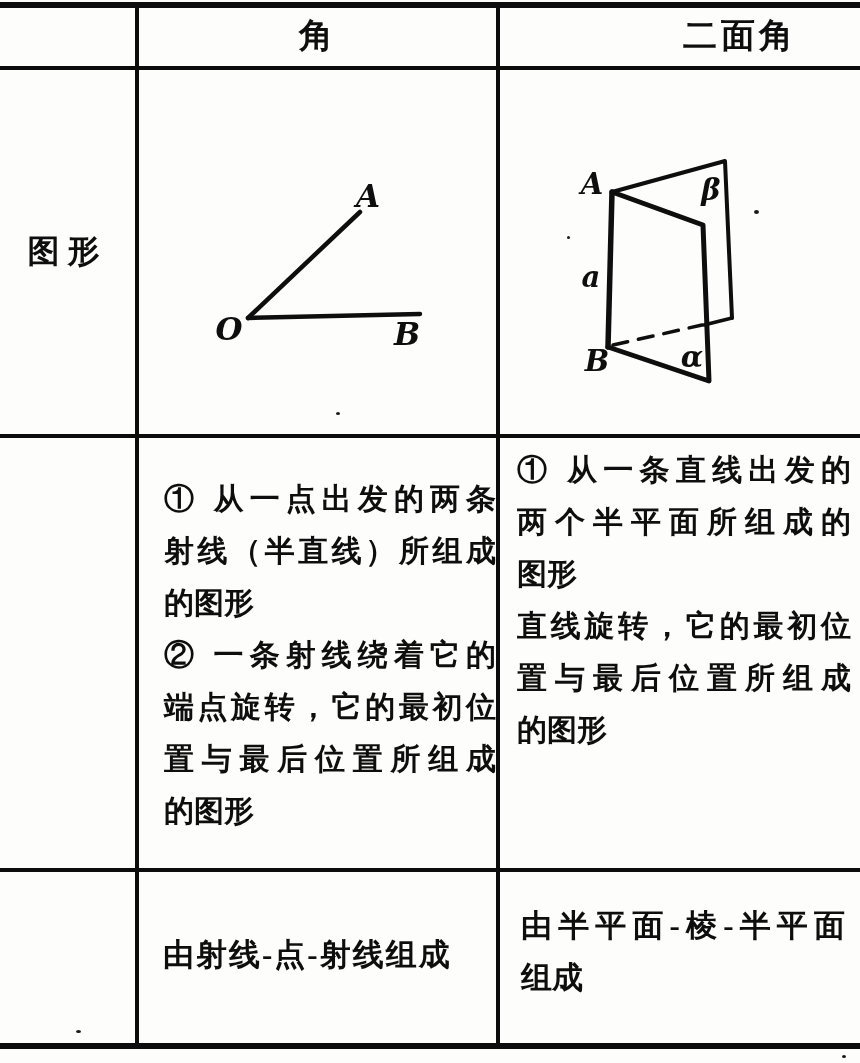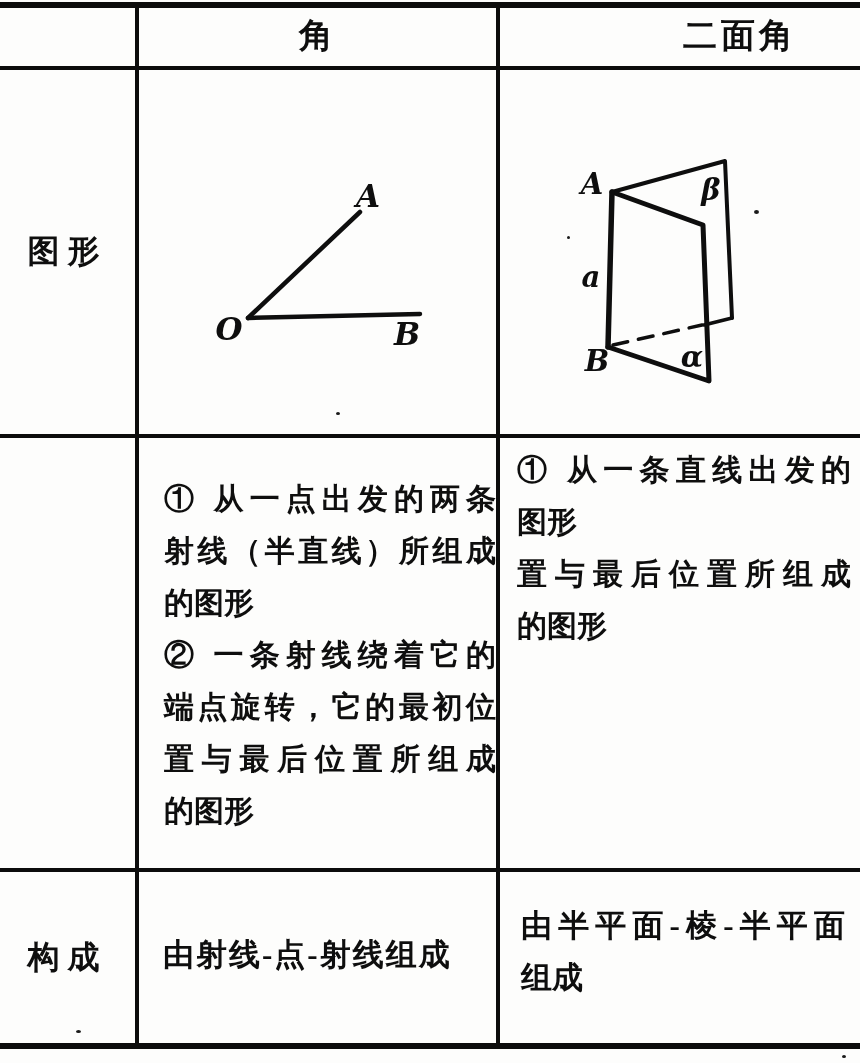--- a/index.html
+++ b/index.html
@@ -61,23 +61,20 @@
   <div class="cell hdr" style="left:140px;top:8px;width:356px;height:56px;">
     <span>角</span>
   </div>
   <div class="cell hdr" style="left:528px;top:8px;width:360px;height:56px;margin-left:32px;">
     <span>二面角</span>
   </div>
 
   <div class="cell rowlabel" style="left:0;top:70px;width:135px;height:364px;">
     <span>图形</span>
   </div>
-  <div class="cell rowlabel" style="left:0;top:872px;width:135px;height:171px;">
-    <span>构成</span>
-  </div>
 
   <svg style="left:140px;top:69px;" width="356" height="365" viewBox="0 0 356 365">
     <line class="stroke" x1="108" y1="249" x2="220" y2="143" stroke-width="4.5"></line>
     <line class="stroke" x1="108" y1="249" x2="280" y2="245" stroke-width="4.5"></line>
     <text x="228" y="127" font-size="31" text-anchor="middle" dominant-baseline="central">A</text>
     <text x="89" y="260" font-size="31" text-anchor="middle" dominant-baseline="central">O</text>
     <text x="267" y="265" font-size="31" text-anchor="middle" dominant-baseline="central">B</text>
   </svg>
 
   <svg style="left:500px;top:69px;" width="360" height="365" viewBox="0 0 360 365">
@@ -102,21 +99,23 @@
     <div class="ln j">射线（半直线）所组成</div>
     <div class="ln">的图形</div>
     <div class="ln j">② 一条射线绕着它的</div>
     <div class="ln j">端点旋转，它的最初位</div>
     <div class="ln j">置与最后位置所组成</div>
     <div class="ln">的图形</div>
   </div>
 
   <div class="txt" style="left:517px;top:444px;width:334px;">
     <div class="ln j">① 从一条直线出发的</div>
+    <div class="ln j">两个半平面所组成的</div>
     <div class="ln">图形</div>
+    <div class="ln j">直线旋转，它的最初位</div>
     <div class="ln j">置与最后位置所组成</div>
     <div class="ln">的图形</div>
   </div>
 
   <div class="txt comp" style="left:163px;top:929px;width:330px;font-size:31px;">
     <div class="ln">由射线-点-射线组成</div>
   </div>
 
   <div class="txt" style="left:521px;top:900px;width:324px;font-size:31px;">
     <div class="ln j">由半平面-棱-半平面</div>

